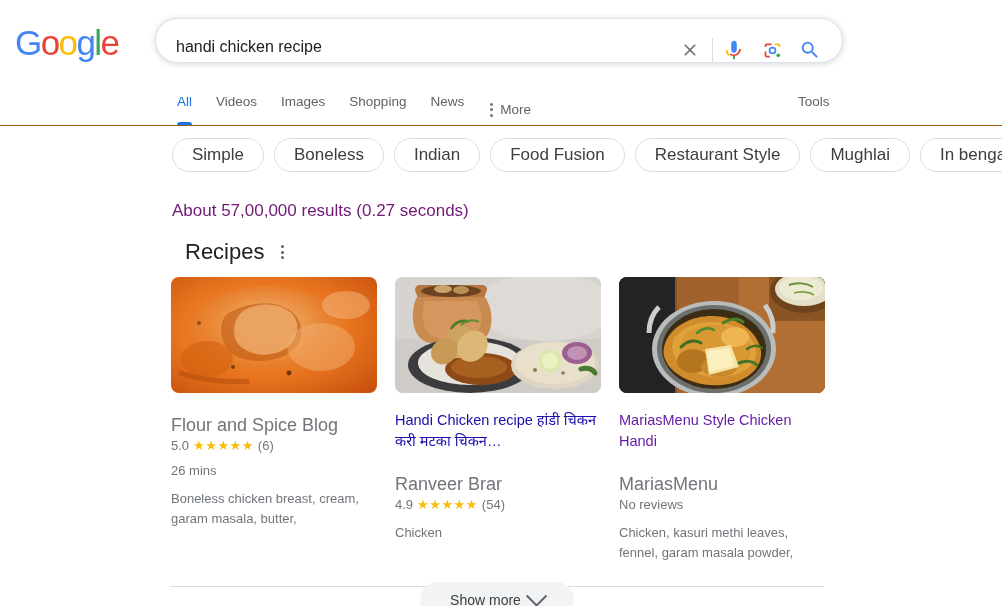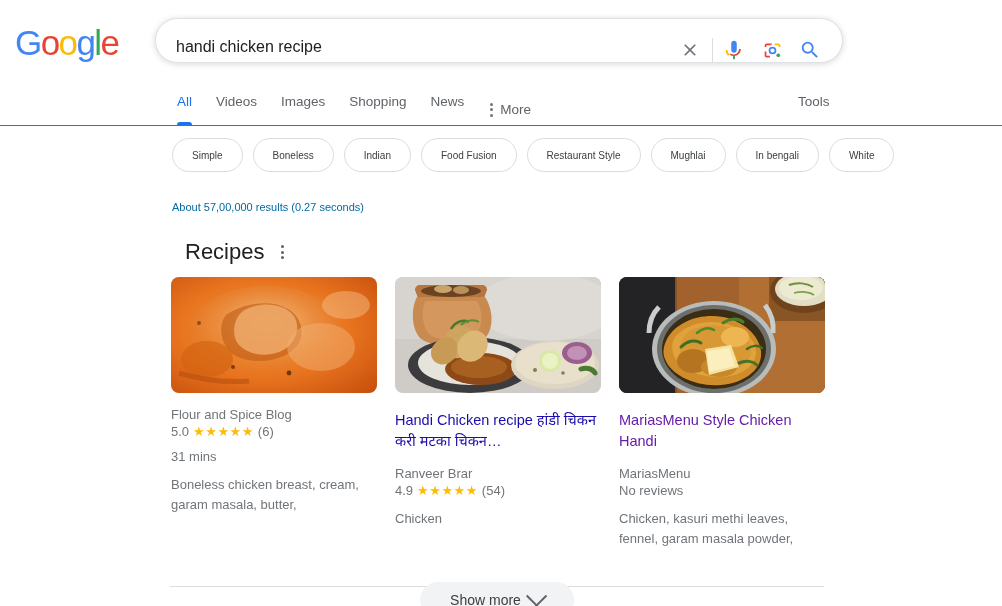--- a/index.html
+++ b/index.html
@@ -156,34 +156,34 @@
     gap: 10px;
     white-space: nowrap;
   }
   .chip {
     border: 1px solid #dadce0;
     border-radius: 18px;
     height: 34px;
     padding: 0 19px;
     display: flex;
     align-items: center;
-    font-size: 10px;
+    font-size: 17px;
     color: #3c4043;
     background: #fff;
     cursor: pointer;
     box-sizing: border-box;
   }
 
   
   .result-stats {
     position: absolute;
     left: 172px;
     top: 201px;
-    font-size: 11px;
-    color: #0369a1;
+    font-size: 17px;
+    color: #701a75;
   }
 
   
   .recipes-head {
     position: absolute;
     left: 171px;
     top: 239px;
     display: flex;
     align-items: center;
     gap: 13px;
@@ -231,22 +231,22 @@
   .card-img svg { display: block; width: 100%; height: 100%; }
   .card-title {
     margin-top: 17px;
     font-size: 14.5px;
     line-height: 21px;
     color: #1a0dab;
     cursor: pointer;
   }
   .card-title.visited { color: #681da8; }
   .card-source {
-    margin-top: 14px;
-    font-size: 13px;
+    margin-top: 22px;
+    font-size: 18px;
     color: #70757a;
   }
   .card-rating {
     margin-top: 2px;
     font-size: 13px;
     color: #70757a;
     display: flex;
     align-items: center;
     gap: 4px;
   }
@@ -428,21 +428,21 @@
         <circle cx="28" cy="46" r="2" fill="#5a2a0a" opacity="0.6"></circle>
         <path d="M8 96c20 6 46 10 70 8" stroke="#a8470c" stroke-width="5" fill="none" opacity="0.45"></path>
       </svg>
     </div>
     <div class="card-source">Flour and Spice Blog</div>
     <div class="card-rating">
       <span>5.0</span>
       <span class="stars">★★★★★</span>
       <span>(6)</span>
     </div>
-    <div class="card-time">31 mins</div>
+    <div class="card-time">26 mins</div>
     <div class="card-ings">Boneless chicken breast, cream, garam masala, butter,</div>
   </div>
 
   <div class="card">
     <div class="card-img">
       <svg viewBox="0 0 206 116" preserveAspectRatio="none" aria-hidden="true">
         <rect width="206" height="116" fill="#cfccc7"></rect>
         <rect width="206" height="62" fill="#d7d4cf"></rect>
         <ellipse cx="150" cy="30" rx="70" ry="34" fill="#dedbd6"></ellipse>
         <path d="M25 8h62c3 0 5 2 5 5l-3 8H23l-3-8c0-3 2-5 5-5z" fill="#b5773f"></path>

